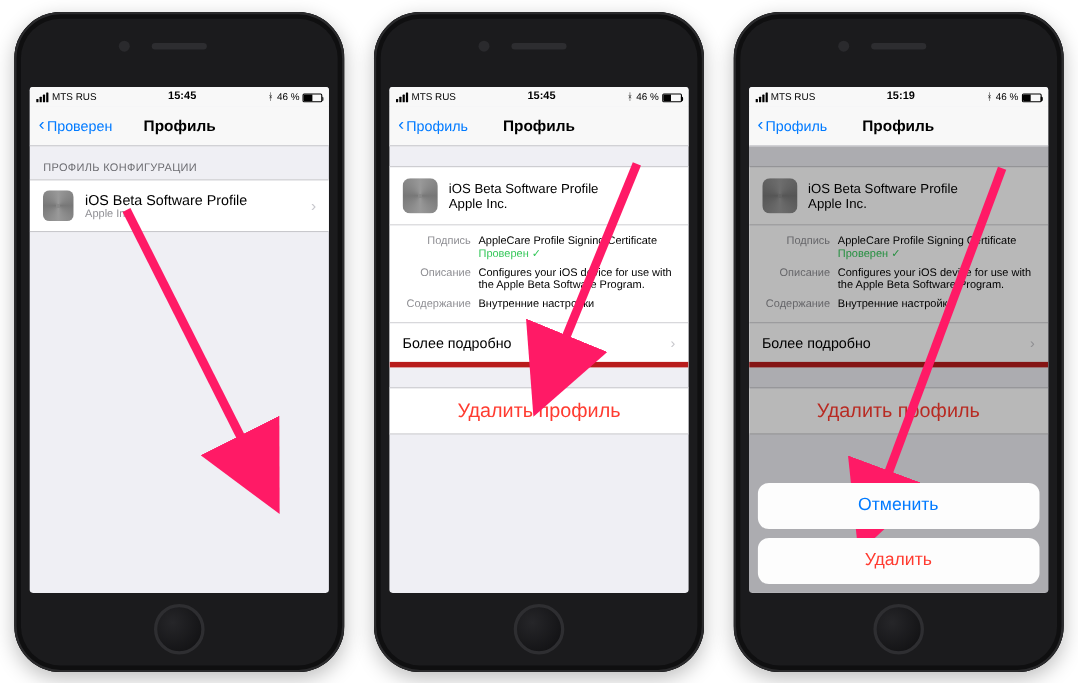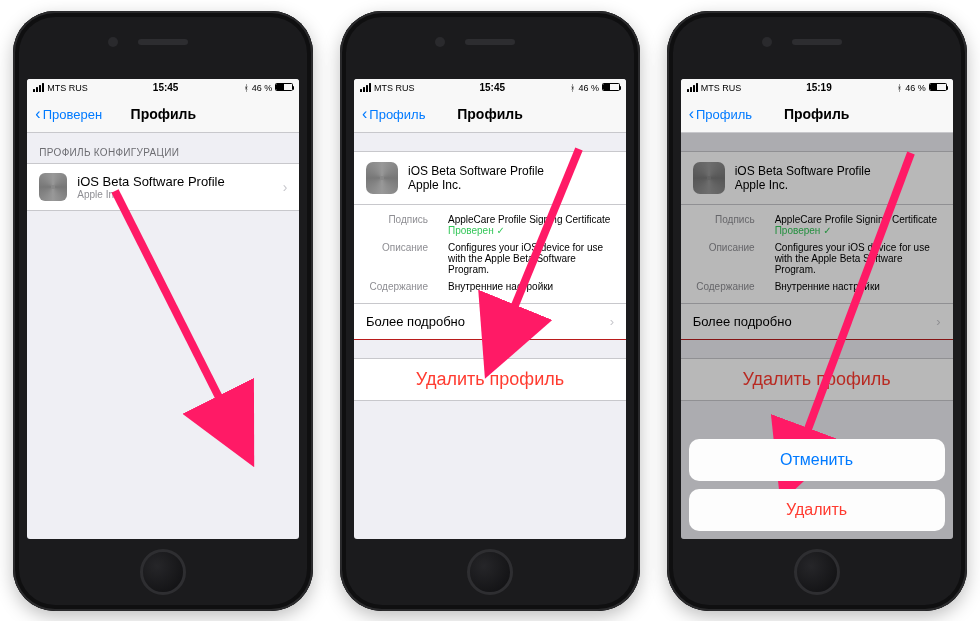--- a/index.html
+++ b/index.html
@@ -62,21 +62,21 @@
   .statusbar {
     height: 18px;
     background: #f8f8f8;
     display: flex;
     align-items: center;
     justify-content: space-between;
     padding: 0 6px;
     font-size: 9px;
     color: #000;
   }
-  .sb-left, .sb-right { display: flex; align-items: flex-start; gap: 3px; }
+  .sb-left, .sb-right { display: flex; align-items: flex-end; gap: 3px; }
   .sb-time { font-weight: 600; font-size: 10px; }
   .signal { display: flex; gap: 1px; align-items: flex-end; }
   .signal span { width: 2px; background: #000; border-radius: 0.5px; }
   .signal span:nth-child(1){height:3px}.signal span:nth-child(2){height:5px}.signal span:nth-child(3){height:7px}.signal span:nth-child(4){height:9px}
   .batt { width: 18px; height: 8px; border: 1px solid #000; border-radius: 1.5px; position: relative; }
   .batt::after { content:''; position:absolute; right:-2px; top:2px; width:1.5px; height:4px; background:#000; border-radius:0 1px 1px 0;}
   .batt i { display:block; height:100%; width:46%; background:#000; border-radius:1px 0 0 1px;}
   .bt-icon { font-size: 9px; }
 
   
@@ -125,27 +125,27 @@
     border-bottom:1px solid #c8c8cc;
     padding: 10px 12px;
     display:flex;
     align-items:center;
     margin-top: 18px;
   }
   .profile-cell .icon-gear { width:32px;height:32px;margin-right:10px;border-radius:7px;
     background: radial-gradient(circle at 50% 50%, #888 2px, transparent 2px), conic-gradient(#999,#777,#999,#777,#999);}
 
   .kv-block { background:#fff; border-bottom:1px solid #c8c8cc; padding: 6px 12px 8px; }
-  .kv { display:flex; font-size:10px; padding: 3px 0; gap:20px; }
+  .kv { display:flex; font-size:10px; padding: 3px 0; gap:7px; }
   .kv .k { width: 62px; text-align:right; color:#8e8e93; flex-shrink:0; }
   .kv .v { flex:1; color:#000; }
   .verified { color:#34c759; }
   .verified::after { content: " ✓"; }
 
-  .row-link { background:#fff; border-bottom:1px solid #b91c1c; padding:10px 12px; font-size:13px; display:flex; justify-content:space-between; align-items:center; cursor:pointer;}
+  .row-link { background:#fff; border-bottom:5px solid #b91c1c; padding:10px 12px; font-size:13px; display:flex; justify-content:space-between; align-items:center; cursor:pointer;}
   .row-link .disc { color:#c7c7cc; }
 
   .delete-row { background:#fff; border-top:1px solid #c8c8cc; border-bottom:1px solid #c8c8cc; text-align:center; color:#ff3b30; font-size:18px; padding:10px; margin-top:18px; cursor:pointer;}
 
   
   .dim { position:absolute; inset:0; background: rgba(0,0,0,.28); }
   .sheet { position:absolute; left:8px; right:8px; bottom:8px; }
   .sheet-btn {
     background:#fdfdfd;
     border-radius:10px;

